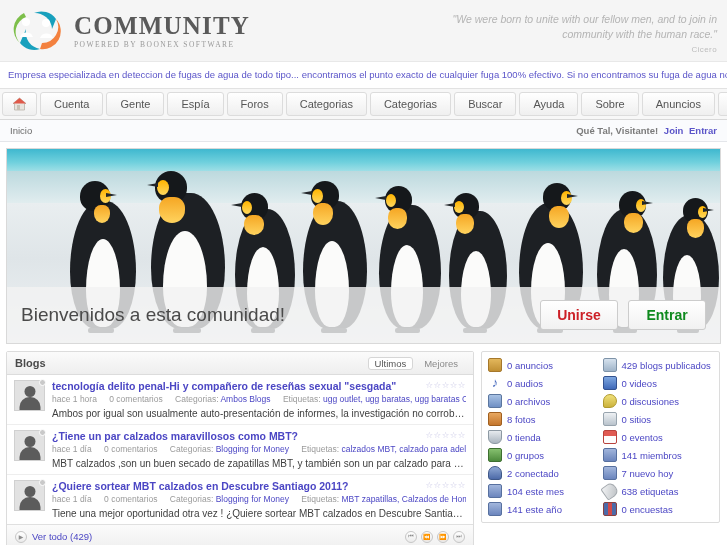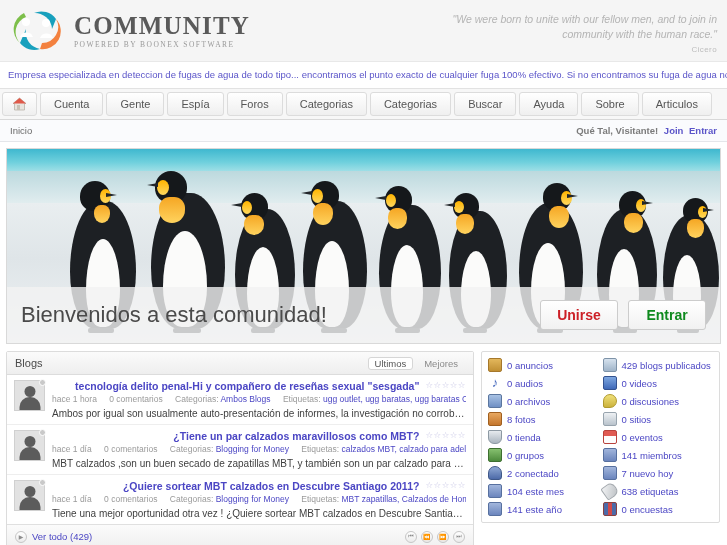--- a/index.html
+++ b/index.html
@@ -151,21 +151,21 @@
     height: 5px; background: #2b2f33; border-radius: 2px;
   }
   .banner-caption-bar {
     position: absolute; left: 0; right: 0; bottom: 0;
     height: 56px;
     background: rgba(243,243,243,0.80);
     display: flex; align-items: center;
     padding: 0 14px;
   }
   .banner-caption {
-    font-size: 22px; color: #4a4a4a;
+    font-size: 19px; color: #4a4a4a;
   }
   .banner-btns { margin-left: auto; display: flex; gap: 10px; }
   .banner-btn {
     min-width: 78px; height: 30px; line-height: 28px;
     text-align: center;
     font-size: 14px; font-weight: bold;
     background: linear-gradient(#ffffff,#f1f1f1);
     border: 1px solid #cccccc;
     border-radius: 3px;
     padding: 0 12px;
@@ -190,21 +190,21 @@
     border-radius: 2px;
   }
   .panel-head {
     height: 23px;
     background: linear-gradient(#fbfbfb,#eeeeee);
     border-bottom: 1px solid #dcdcdc;
     display: flex; align-items: center;
     padding: 0 8px;
   }
   .panel-title {
-    font-size: 11px; font-weight: normal; color: #4a4a4a;
+    font-size: 11px; font-weight: bold; color: #4a4a4a;
   }
   .panel-tabs { margin-left: auto; display: flex; gap: 4px; }
   .tab {
     font-size: 9.5px; color: #8b8b8b;
     padding: 1px 7px;
     border-radius: 3px;
     cursor: pointer;
   }
   .tab.active {
     background: #fff;
@@ -245,21 +245,21 @@
   .avatar .dot {
     position: absolute; right: -2px; top: -2px;
     width: 7px; height: 7px; border-radius: 50%;
     background: #c9c9c9; border: 1px solid #fff;
   }
   .blog-body { flex: 1; min-width: 0; position: relative; }
   .blog-title-row { display: flex; align-items: flex-start; }
   .blog-title {
     font-size: 10.5px; font-weight: bold; color: #4b46c4;
     white-space: nowrap; overflow: hidden; text-overflow: ellipsis;
-    flex: 1; cursor: pointer; text-align: right;
+    flex: 1; cursor: pointer;
   }
   .stars { flex: 0 0 auto; margin-left: 6px; color: #c9c8e6; font-size: 8.5px; letter-spacing: .5px; }
   .blog-meta {
     margin-top: 2px;
     font-size: 8.5px; color: #9a9a9a;
     white-space: nowrap; overflow: hidden;
   }
   .blog-meta .sep { display: inline-block; width: 10px; }
   .blog-meta a { color: #4b46c4; text-decoration: none; }
   .blog-excerpt {
@@ -351,20 +351,21 @@
     </div>
     <div class="nav-item">Cuenta</div>
     <div class="nav-item">Gente</div>
     <div class="nav-item">Espía</div>
     <div class="nav-item">Foros</div>
     <div class="nav-item">Categorias</div>
     <div class="nav-item">Categorias</div>
     <div class="nav-item">Buscar</div>
     <div class="nav-item">Ayuda</div>
     <div class="nav-item">Sobre</div>
+    <div class="nav-item">Anuncios</div>
     <div class="nav-item">Articulos</div>
 
   </div>
 
   <div class="crumb-bar">
     <span class="crumb-home">Inicio</span>
     <span class="crumb-right">
       <span>Qué Tal, Visitante!</span>
       <a>Join</a>
       <a>Entrar</a>

